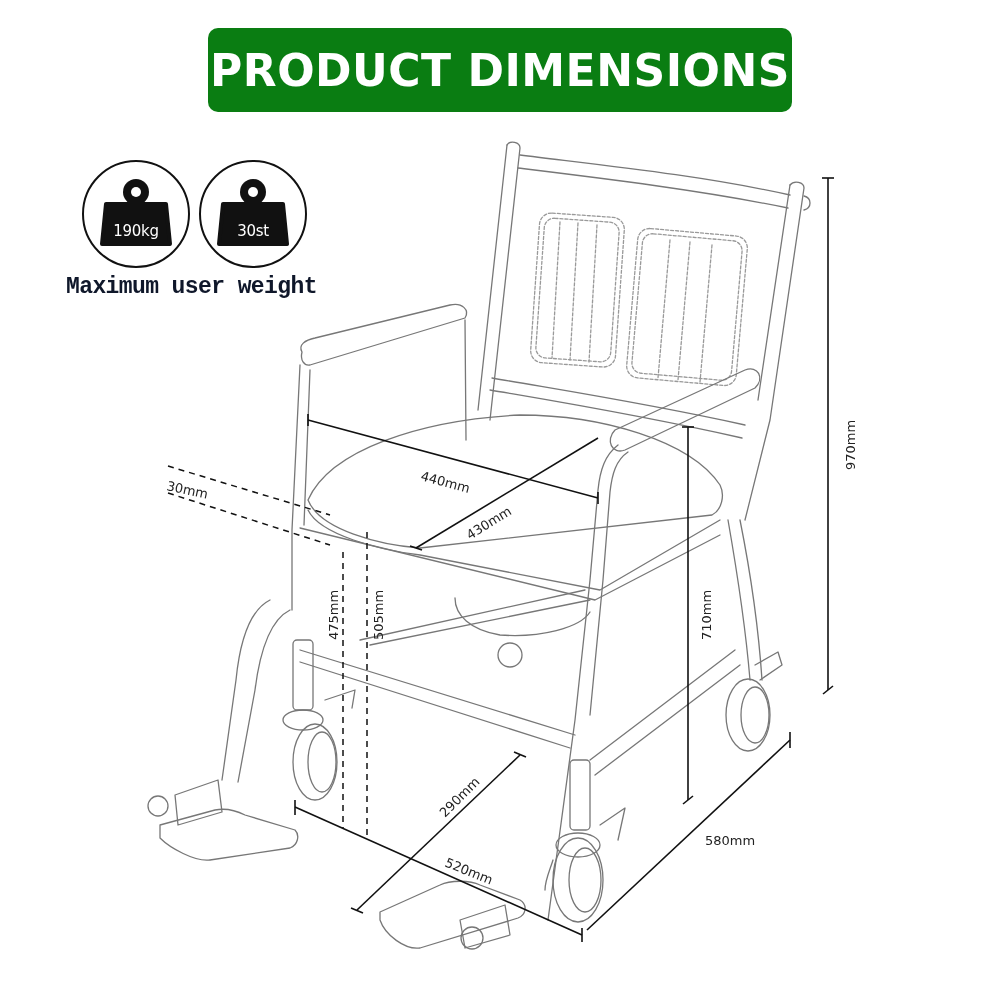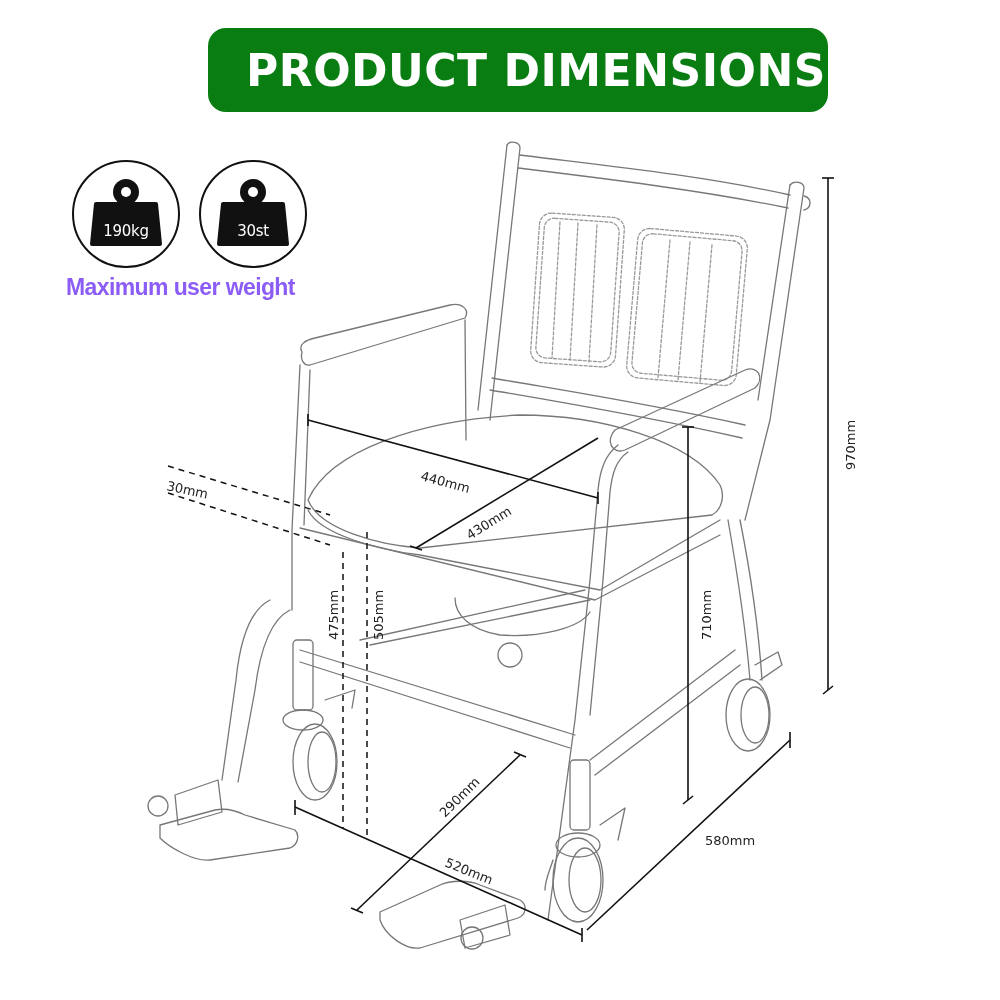--- a/index.html
+++ b/index.html
@@ -1,46 +1,46 @@
 <!DOCTYPE html>
 <html><head>
 <meta charset="utf-8">
 <style>
   html, body { margin:0; padding:0; background:#ffffff; }
   body { width:1000px; height:1000px; position:relative; overflow:hidden; font-family:"DejaVu Sans", sans-serif; }
   .banner {
     position:absolute; left:208px; top:28px; width:584px; height:84px;
-    background:#0a7d12; border-radius:18px;
-    display:flex; align-items:center; justify-content:center;padding-left:36px;
+    background:#0a7d12; border-radius:10px;
+    display:flex; align-items:center; justify-content:center;
   }
   .banner-text { color:#ffffff; font-family:"DejaVu Sans", sans-serif; font-weight:bold; font-size:44px; letter-spacing:0.5px; }
   .weight-badge {
     position:absolute; top:160px; width:108px; height:108px; border:2.5px solid #111; border-radius:50%;
     box-sizing:border-box; background:#fff;
   }
   .weight-badge svg { position:absolute; left:0; top:0; }
   .weight-label {
     position:absolute; top:60px; left:0; width:100%; text-align:center; color:#fff;
     font-family:"DejaVu Sans", sans-serif; font-size:15px; font-weight:normal; letter-spacing:-0.3px;
   }
   .max-weight {
-    position:absolute; left:66px; top:274px; font-family:Liberation Sans, sans-serif; font-weight:bold;
-    font-size:23px; color:#8b5cf6; letter-spacing:-0.6px;
+    position:absolute; left:66px; top:274px; font-family:Liberation Mono, monospace; font-weight:bold;
+    font-size:23px; color:#0f172a; letter-spacing:-0.6px;
   }
   .diagram { position:absolute; left:0; top:0; }
   .dim { font-family:"DejaVu Sans", sans-serif; font-size:13px; fill:#222; }
 </style>
 </head>
 <body>
 
 <div class="banner">
   <span class="banner-text">PRODUCT DIMENSIONS</span>
 </div>
 
-<div class="weight-badge" style="left:72px;">
+<div class="weight-badge" style="left:82px;">
   <svg width="104" height="104" viewBox="0 0 104 104">
     <circle cx="52" cy="30" r="13" fill="#111"></circle>
     <circle cx="52" cy="30" r="5" fill="#fff"></circle>
     <path d="M22 42 H82 L86 82 H18 Z" fill="#111" stroke="#111" stroke-width="4" stroke-linejoin="round"></path>
   </svg>
   <span class="weight-label">190kg</span>
 </div>
 <div class="weight-badge" style="left:199px;">
   <svg width="104" height="104" viewBox="0 0 104 104">
     <circle cx="52" cy="30" r="13" fill="#111"></circle>

